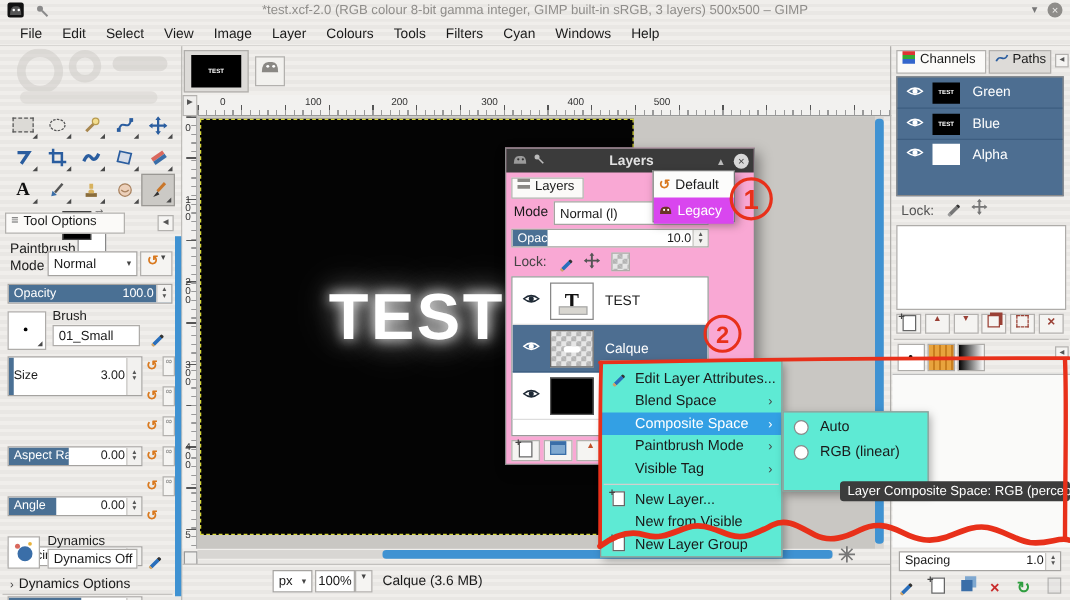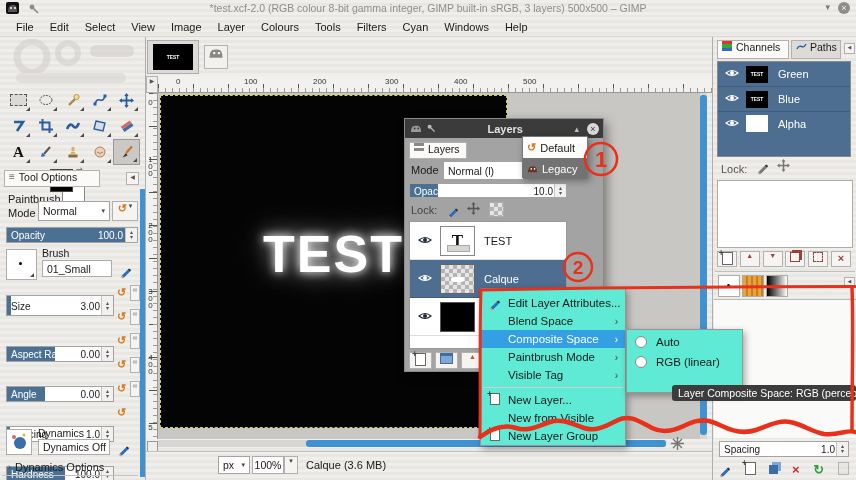--- a/index.html
+++ b/index.html
@@ -43,21 +43,21 @@
           background:linear-gradient(90deg,#caa26a 0 2px,#2a6fbb 2px 10px,#333 10px);transform:rotate(-45deg)}
   .toolcell{width:27px;height:26px;display:flex;align-items:center;justify-content:center;position:relative}
   .tcorner{position:absolute;right:2px;bottom:2px;width:0;height:0;border-left:4px solid transparent;border-bottom:4px solid #4a4a4a}
   .mini{transform:scale(.7);transform-origin:center;display:inline-block;color:#fff;font-size:7px;font-weight:bold;letter-spacing:0}
   .vtext{writing-mode:vertical-rl;text-orientation:upright;font-size:8px;color:#333;letter-spacing:-2px}
   .eyec{color:#1f2a36}
   .eyew{color:#fff}
   .page{display:inline-block;width:9px;height:11px;border:1px solid #666;background:#fff;position:relative}
   .page .pl{position:absolute;left:-4px;top:-5px;font-size:9px;color:#444;font-weight:bold}
   .maroon{color:#9a4035;font-weight:bold}
-  .hl-blue{background:#737373;color:#fff}
+  .hl-blue{background:#d946ef;color:#fff}
 </style>
 </head>
 <body>
 
 <div class="a panel" style="left:0;top:0;width:856px;height:17px;border-bottom:1px solid #d8d6d3">
   <span class="a" style="left:6px;top:2px;width:13px;height:12px;background:#111;border-radius:2px">
     <svg width="13" height="12" viewBox="0 0 13 12">
         <path d="M2 10 Q2 3 6 3 L8 3 Q11 3 11 10 Z" fill="#555"></path>
         <circle cx="5" cy="6" r="1" fill="#fff"></circle>
         <circle cx="9" cy="6" r="1" fill="#fff"></circle>
@@ -234,21 +234,21 @@
   <div class="a bd white" style="left:6px;top:212px;width:29px;height:29px">
     <span class="a" style="left:12px;top:12px;width:3px;height:3px;background:#000;border-radius:50%"></span>
     <span class="tcorner"></span>
   </div>
   <span class="a" style="left:42px;top:210px;font-size:10.5px">Brush</span>
   <div class="a bd white flex" style="left:42px;top:223px;width:70px;height:17px;padding-left:4px;box-sizing:border-box">
     <span style="font-size:10.5px">01_Small</span>
   </div>
   <span class="a" style="left:120px;top:228px"><span class="pencil"></span></span>
 
-  <div class="a ss" style="left:6px;top:242px;width:108px;height:21px">
+  <div class="a ss" style="left:6px;top:232px;width:108px;height:32px">
     <div class="ssfill" style="width:4px"></div>
     <span class="sslab">Size</span>
     <span class="ssval">3.00</span>
     <span class="ssspin">▴<br>▾</span>
   </div>
   <span class="a" style="left:117px;top:249px;color:#d9791f;font-weight:bold">↺</span>
   <span class="a btn" style="left:130px;top:248px;width:10px;height:16px;font-size:7px;color:#777">∞</span>
 
   <div class="a ss" style="left:6px;top:272px;width:108px;height:16px">
     <div class="ssfill" style="width:48px">
@@ -483,21 +483,21 @@
   <div class="a flex" style="left:6px;top:424px;width:130px;height:17px;justify-content:space-between">
     <span><span class="pencil"></span></span>
     <span><span class="page"><span class="pl">+</span></span></span>
     <span><span style="display:inline-block;width:9px;height:9px;background:#3a6ea8;box-shadow:3px -3px 0 0 #7fa8d0"></span></span>
     <span style="color:#c92c2c;font-weight:bold;font-size:13px">×</span>
     <span style="color:#2f9e3f;font-weight:bold;font-size:13px">↻</span>
     <span style="opacity:.4"><span class="page" style="background:#ddd"></span></span>
   </div>
 </div>
 
-<div class="a" style="left:404px;top:118px;width:200px;height:254px;background:#a3a3a3;border:1px solid #8a8a8a;box-shadow:3px 4px 10px rgba(0,0,0,.4);box-sizing:border-box;z-index:40">
+<div class="a" style="left:404px;top:118px;width:200px;height:254px;background:#f9a8d4;border:1px solid #8a8a8a;box-shadow:3px 4px 10px rgba(0,0,0,.4);box-sizing:border-box;z-index:40">
 
   <div class="a" style="left:0;top:0;width:100%;height:19px;background:#3b3b3b;display:flex;align-items:center">
     <span style="margin-left:5px"><svg width="12" height="10" viewBox="0 0 13 11">
           <path d="M1 10 Q1 3 5.5 3 L8 3 Q12 3 12 10 Z" fill="#9a9a9a"></path>
           <circle cx="5" cy="6" r="1" fill="#333"></circle>
           <circle cx="9" cy="6" r="1" fill="#333"></circle>
         </svg></span>
     <span style="margin-left:4px"><svg width="10" height="10" viewBox="0 0 11 11">
           <circle cx="4" cy="4" r="2.2" fill="#bbb"></circle>
           <line x1="5.5" y1="5.5" x2="9.5" y2="9.5" stroke="#bbb" stroke-width="1.4"></line>

